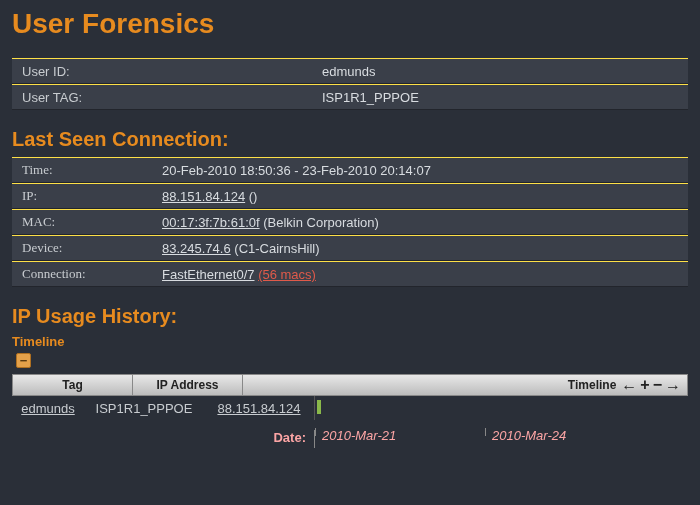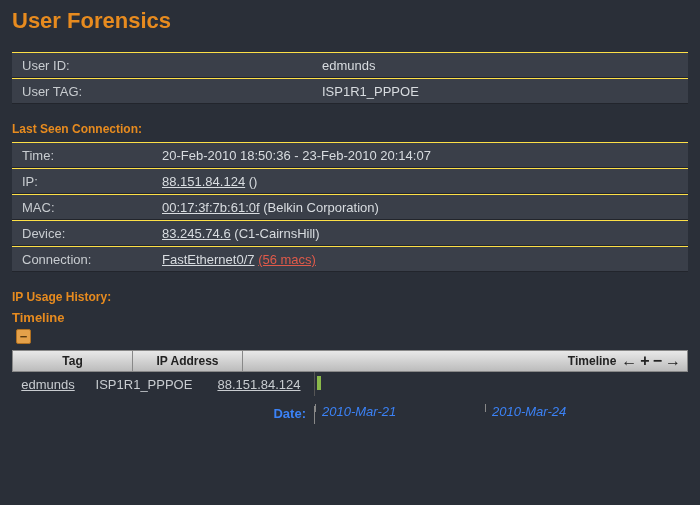--- a/index.html
+++ b/index.html
@@ -8,48 +8,48 @@
     color: #c8ccd0;
     font-family: Arial, Helvetica, sans-serif;
     font-size: 13px;
     width: 700px;
     height: 505px;
     overflow: hidden;
     padding: 8px 12px 0 12px;
   }
   .page-title {
     color: #e78b1f;
-    font-size: 22px;
+    font-size: 28px;
     font-weight: bold;
     margin-bottom: 18px;
   }
   .block { margin-bottom: 18px; }
   .section-title {
     color: #e78b1f;
-    font-size: 12px;
+    font-size: 20px;
     font-weight: bold;
     margin-bottom: 6px;
   }
   .info-row {
     display: flex;
     background: #3a3f49;
     border-top: 1px solid #fde047;
     border-bottom: 1px solid #22252c;
     height: 26px;
     align-items: center;
     padding: 0 10px;
   }
   .info-row .label {
     color: #c8ccd0;
   }
   .info-row .value {
     color: #d8dce0;
   }
   .user-block .label { width: 300px; }
-  .conn-block .label { width: 140px; }
+  .conn-block .label { width: 140px; font-family: Liberation Serif, serif; }
   .ulink { text-decoration: underline; cursor: pointer; }
   .red { color: #e05a4a; margin-top: 16px; }
   .timeline-label {
     color: #e78b1f;
     font-size: 13px;
     font-weight: bold;
     margin: 2px 0 4px 0;
   }
   .collapse-btn {
     display: inline-flex;
@@ -98,21 +98,21 @@
   .gr-ip   { width:110px; }
   .gr-tl   { flex:1; border-left:1px solid #555; height:100%; position:relative; }
   .tl-marker {
     position:absolute; left:2px; top:4px; width:4px; height:14px;
     background:#8ab94a;
   }
   .date-axis {
     display:flex;
     margin-top:10px;
     font-size:13px;
-    color:#3b82f6;
+    color:#fca5a5;
   }
   .date-axis .dlabel { font-weight:bold; width:302px; text-align:right; padding-right:8px; }
   .date-axis .ticks { flex:1; position:relative; height:18px; border-left:1px solid #888;}
   .date-axis .tick { position:absolute; top:-2px; border-left:1px solid #888; height:8px;font-style:italic; }
   .date-axis .tick span { position:absolute; top:0px; left:6px; white-space:nowrap; }
 </style>
 </head>
 <body>
 
 <div class="page-title">User Forensics</div>

